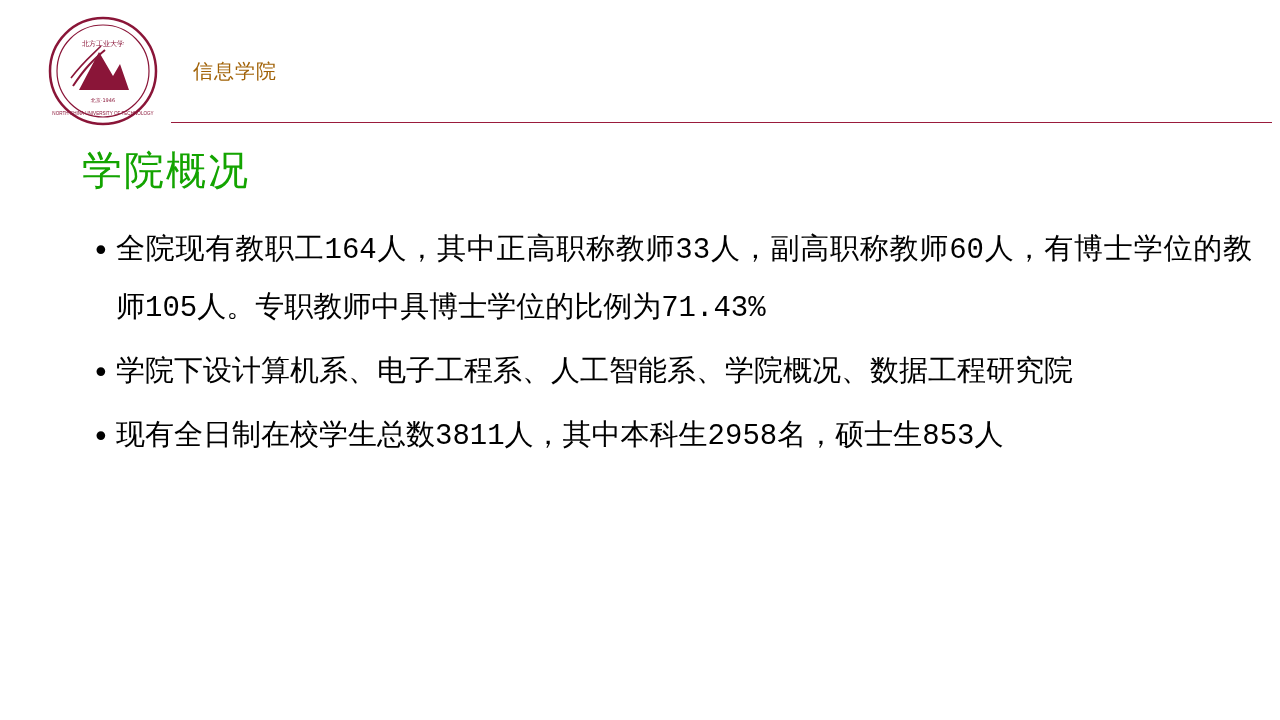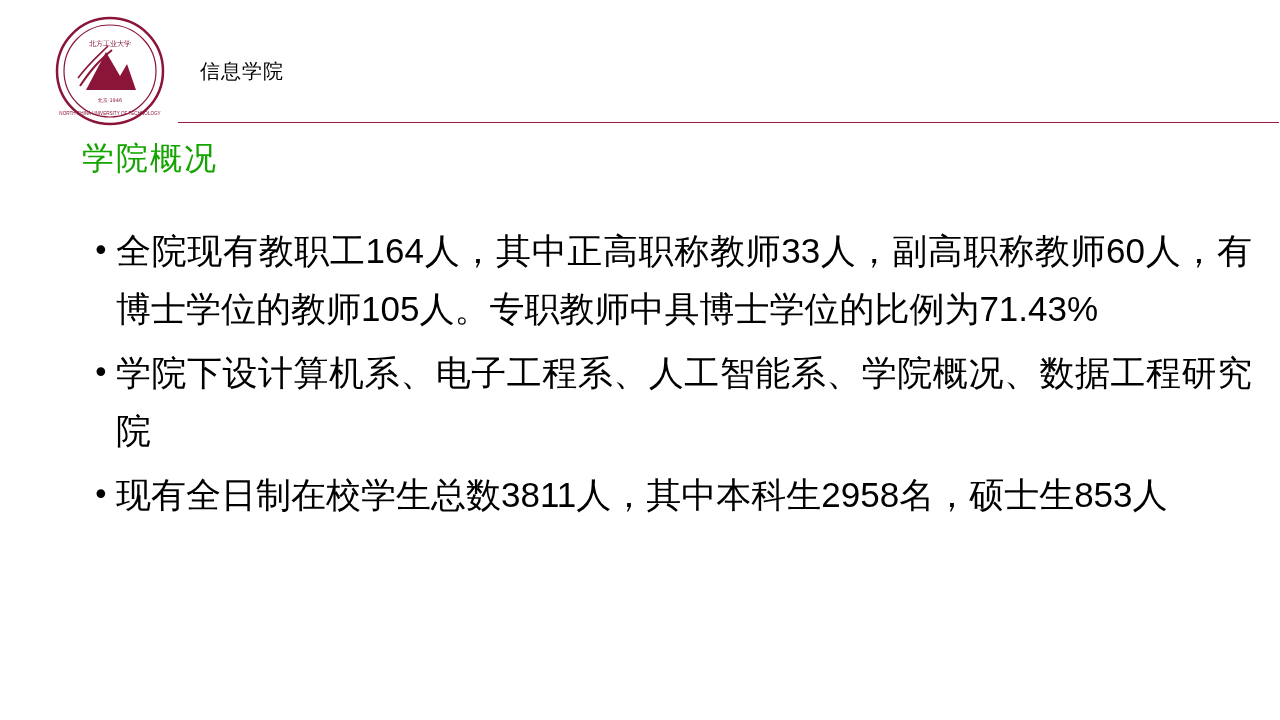--- a/index.html
+++ b/index.html
@@ -16,21 +16,21 @@
   .slide {
     position: relative;
     width: 1280px;
     height: 720px;
     background: #ffffff;
   }
 
   
   .header {
     position: absolute;
-    left: 12px;
+    left: 5px;
     top: 0;
     width: 1084px;
     height: 130px;
   }
   .logo {
     position: absolute;
     left: 22px;
     top: 16px;
     width: 152px;
     height: 110px;
@@ -38,21 +38,21 @@
   .logo svg {
     display: block;
   }
   .header-titles {
     position: absolute;
     left: 188px;
     top: 58px;
   }
   .header-cn {
     font-size: 20px;
-    color: #000000;
+    color: #a16207;
     letter-spacing: 1px;
     line-height: 26px;
     font-family: "DejaVu Sans", "Liberation Sans", sans-serif;
   }
   .header-en {
     font-size: 15px;
     color: #1a1a1a;
     line-height: 20px;
     margin-top: 2px;
     font-family: "Liberation Sans", sans-serif;
@@ -63,22 +63,22 @@
     top: 122px;
     width: 1101px;
     height: 1px;
     background: #9a1b3c;
   }
 
   
   .slide-title {
     position: absolute;
     left: 82px;
-    top: 134px;
-    font-size: 32px;
+    top: 146px;
+    font-size: 40px;
     color: #13a400;
     font-family: "DejaVu Sans", "Liberation Sans", sans-serif;
     letter-spacing: 2px;
     line-height: 48px;
   }
 
   
   .bullets {
     position: absolute;
     left: 92px;
@@ -94,24 +94,24 @@
     flex: 0 0 auto;
     width: 24px;
     font-size: 30px;
     line-height: 58px;
     color: #000000;
     text-align: left;
     font-family: "DejaVu Sans", sans-serif;
   }
   .bullet-text {
     flex: 1 1 auto;
-    font-size: 35px;
+    font-size: 29px;
     line-height: 58px;
     color: #000000;
-    font-family: Liberation Sans, sans-serif;
+    font-family: Liberation Mono, monospace;
     letter-spacing: 0px;
     text-align: justify;
   }
 </style>
 </head>
 <body>
 
 <div class="slide">
 
   <div class="header">

